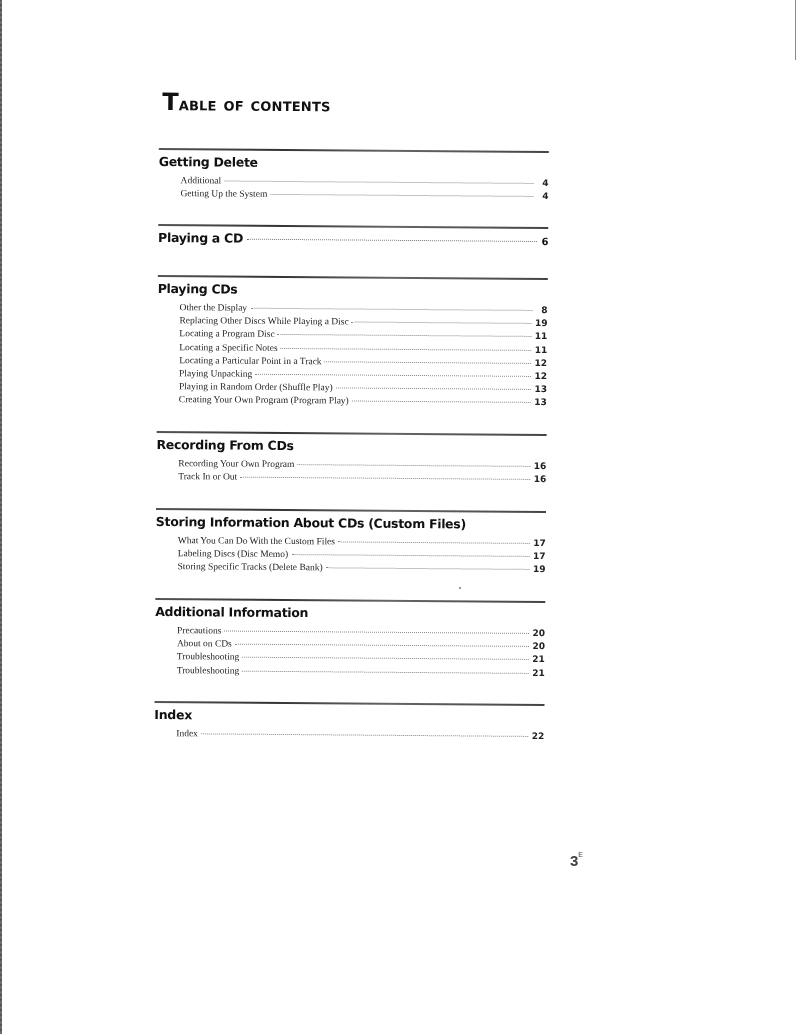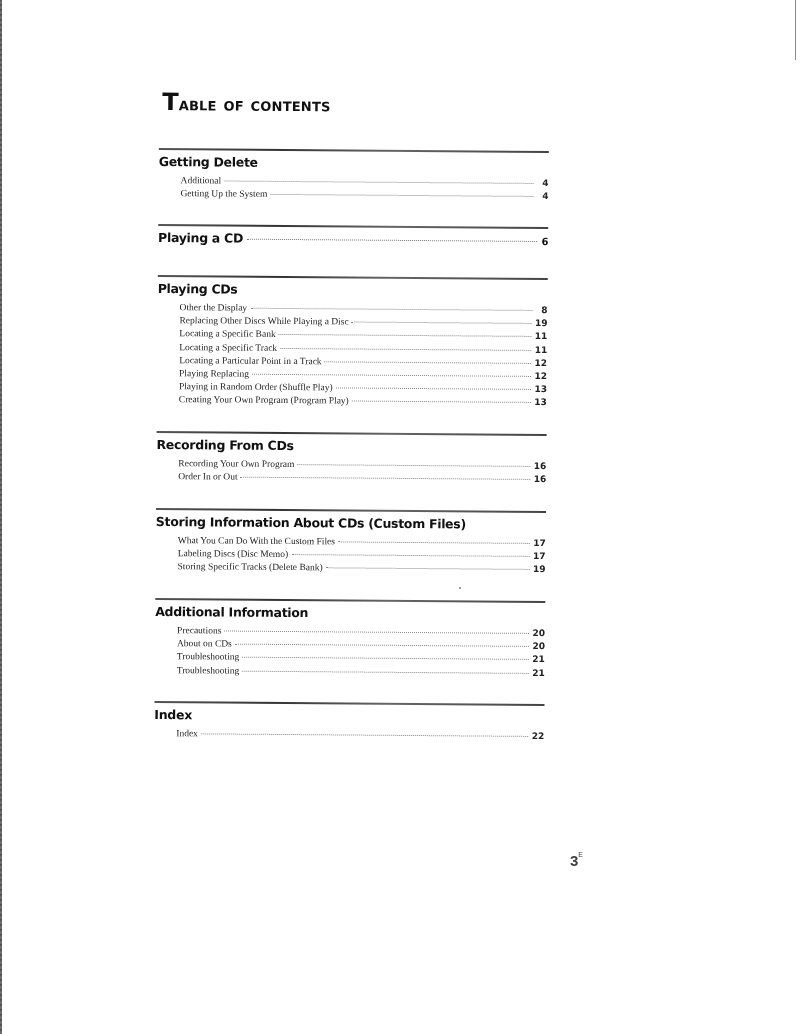--- a/index.html
+++ b/index.html
@@ -103,36 +103,36 @@
           <span class="label">Other the Display</span>
           <span class="leader"></span>
           <span class="pg">8</span>
         </div>
       <div class="entry">
           <span class="label">Replacing Other Discs While Playing a Disc</span>
           <span class="leader"></span>
           <span class="pg">19</span>
         </div>
       <div class="entry">
-          <span class="label">Locating a Specific Bank</span>
+          <span class="label">Locating a Program Disc</span>
           <span class="leader"></span>
           <span class="pg">11</span>
         </div>
       <div class="entry">
-          <span class="label">Locating a Specific Track</span>
+          <span class="label">Locating a Specific Notes</span>
           <span class="leader"></span>
           <span class="pg">11</span>
         </div>
       <div class="entry">
           <span class="label">Locating a Particular Point in a Track</span>
           <span class="leader"></span>
           <span class="pg">12</span>
         </div>
       <div class="entry">
-          <span class="label">Playing Replacing</span>
+          <span class="label">Playing Unpacking</span>
           <span class="leader"></span>
           <span class="pg">12</span>
         </div>
       <div class="entry">
           <span class="label">Playing in Random Order (Shuffle Play)</span>
           <span class="leader"></span>
           <span class="pg">13</span>
         </div>
       <div class="entry">
           <span class="label">Creating Your Own Program (Program Play)</span>
@@ -147,21 +147,21 @@
     <div class="section-heading">
         <span class="label">Recording From CDs</span>
       </div>
     <div class="entries">
       <div class="entry">
           <span class="label">Recording Your Own Program</span>
           <span class="leader"></span>
           <span class="pg">16</span>
         </div>
       <div class="entry">
-          <span class="label">Order In or Out</span>
+          <span class="label">Track In or Out</span>
           <span class="leader"></span>
           <span class="pg">16</span>
         </div>
     </div>
   </div>
 
   <div class="section" style="top:508px;">
     <div class="rule"></div>
     <div class="section-heading">
         <span class="label">Storing Information About CDs (Custom Files)</span>

